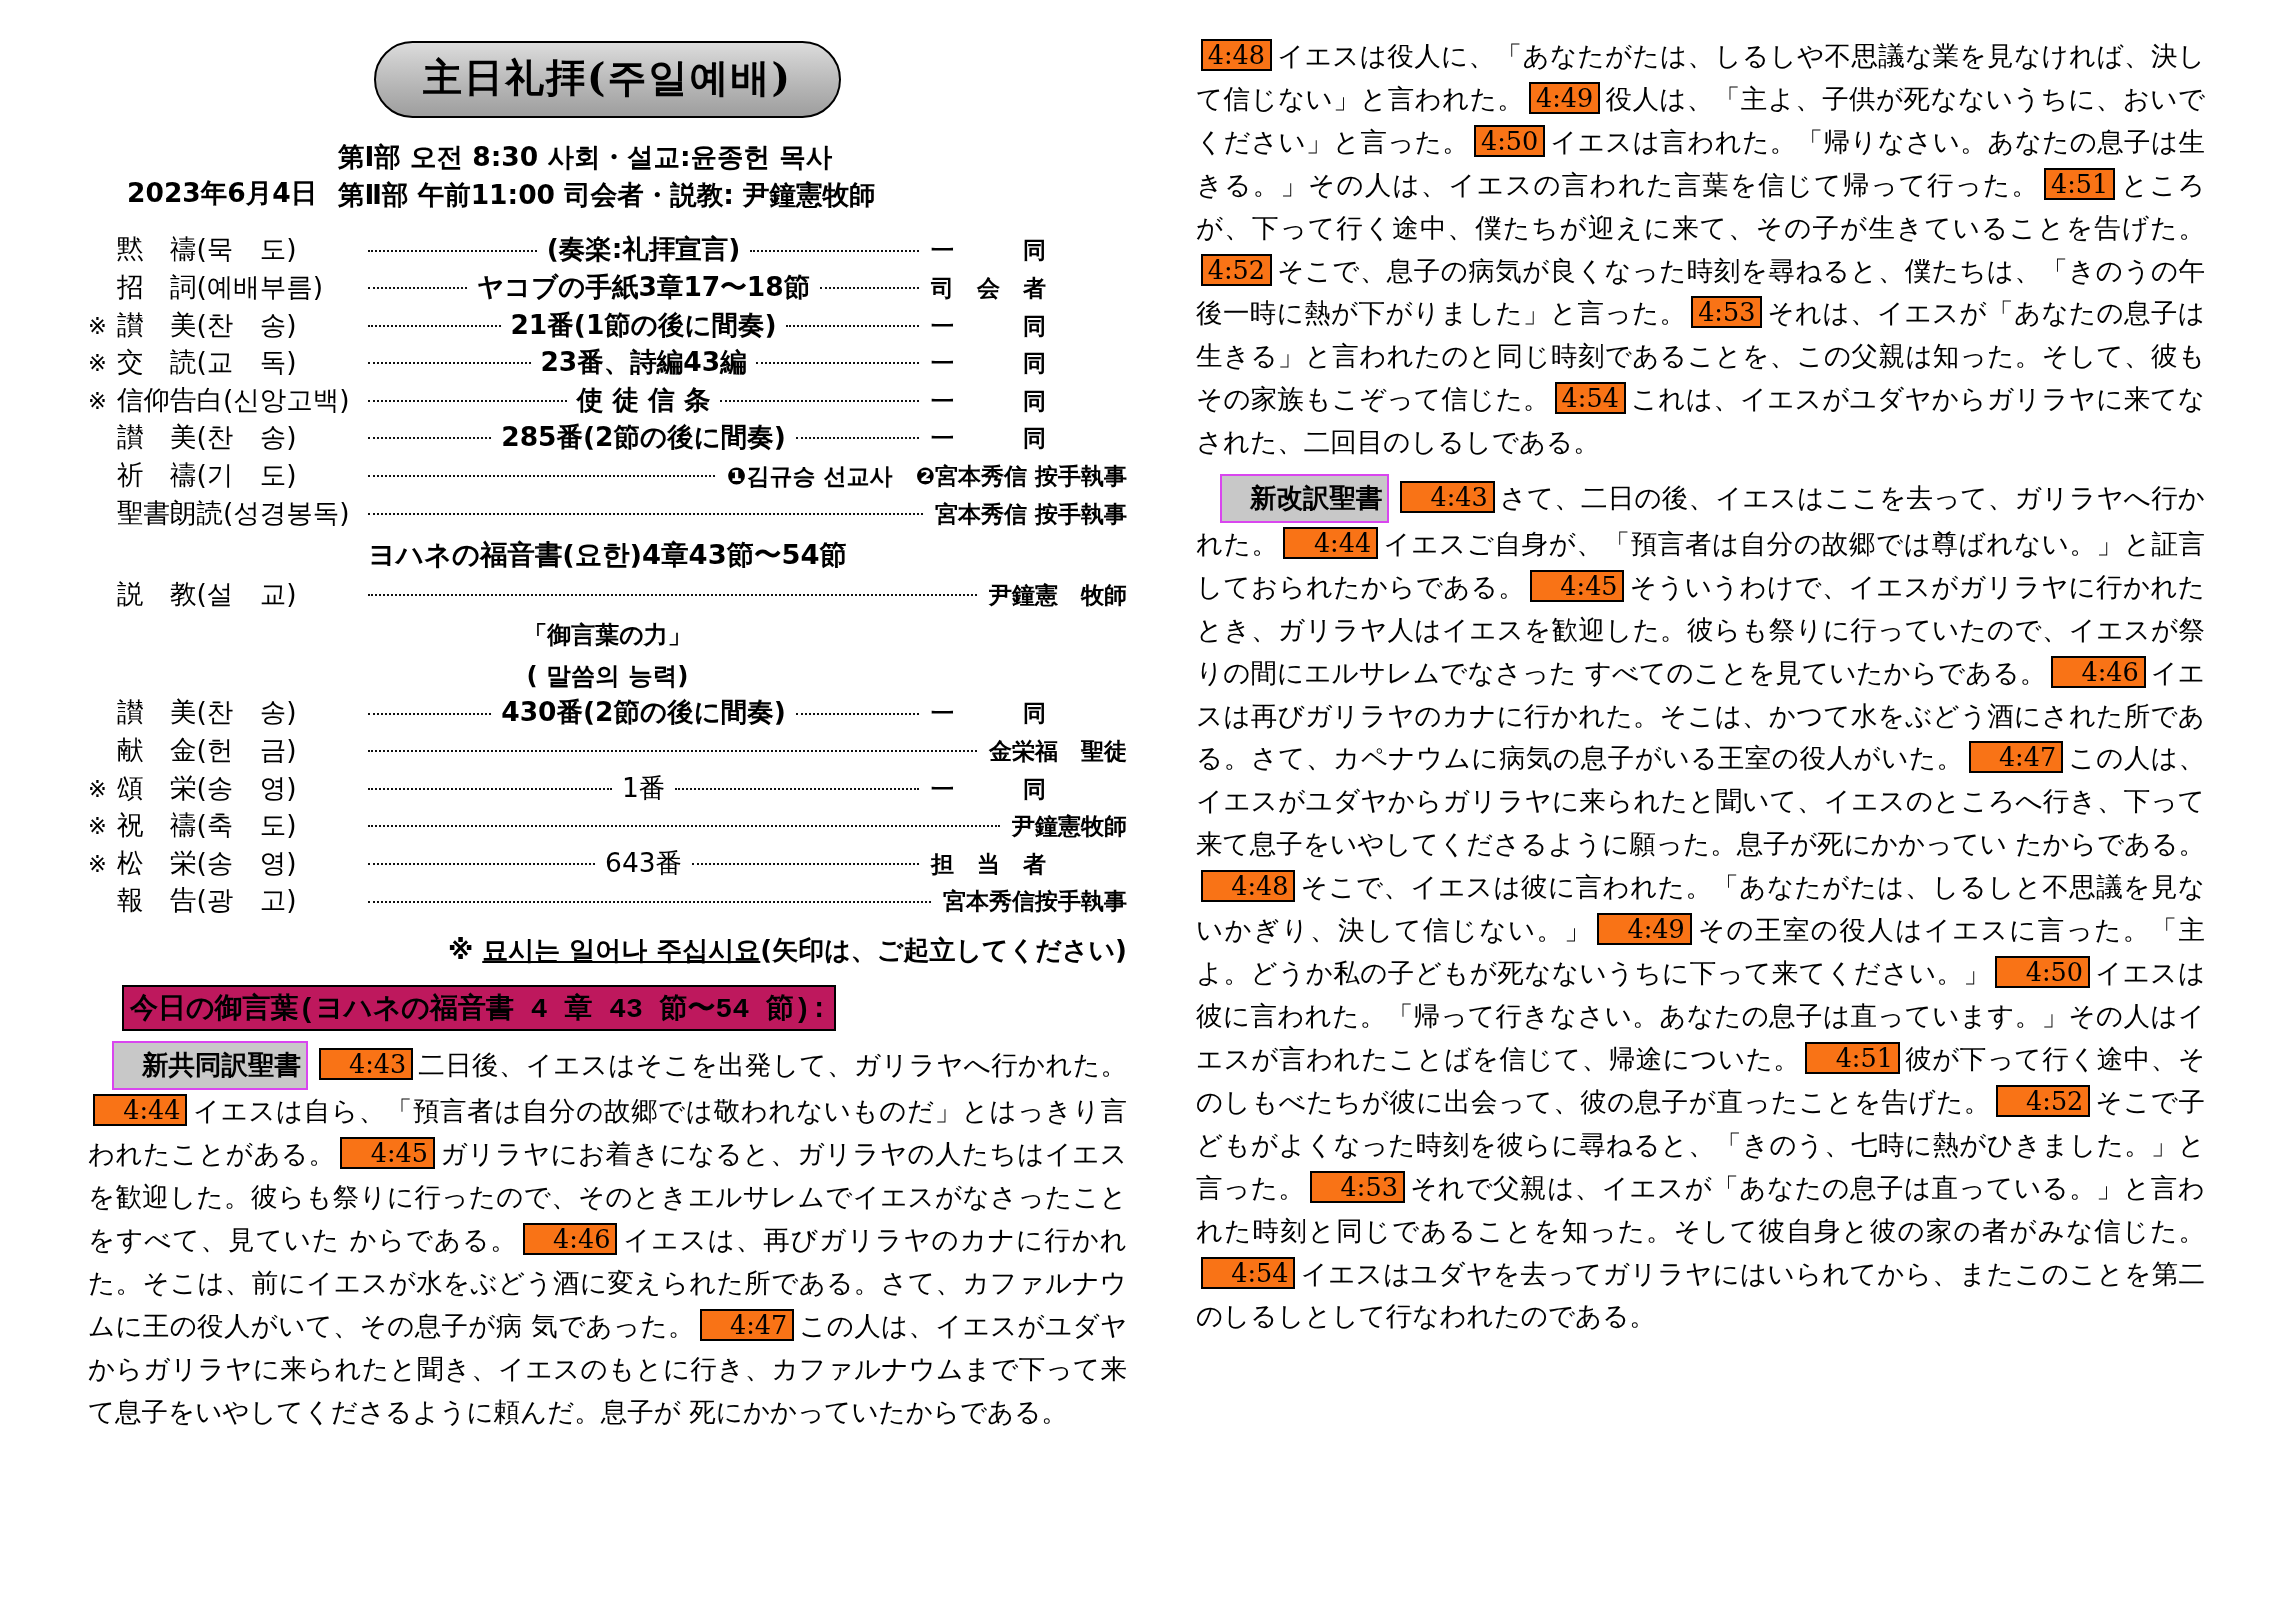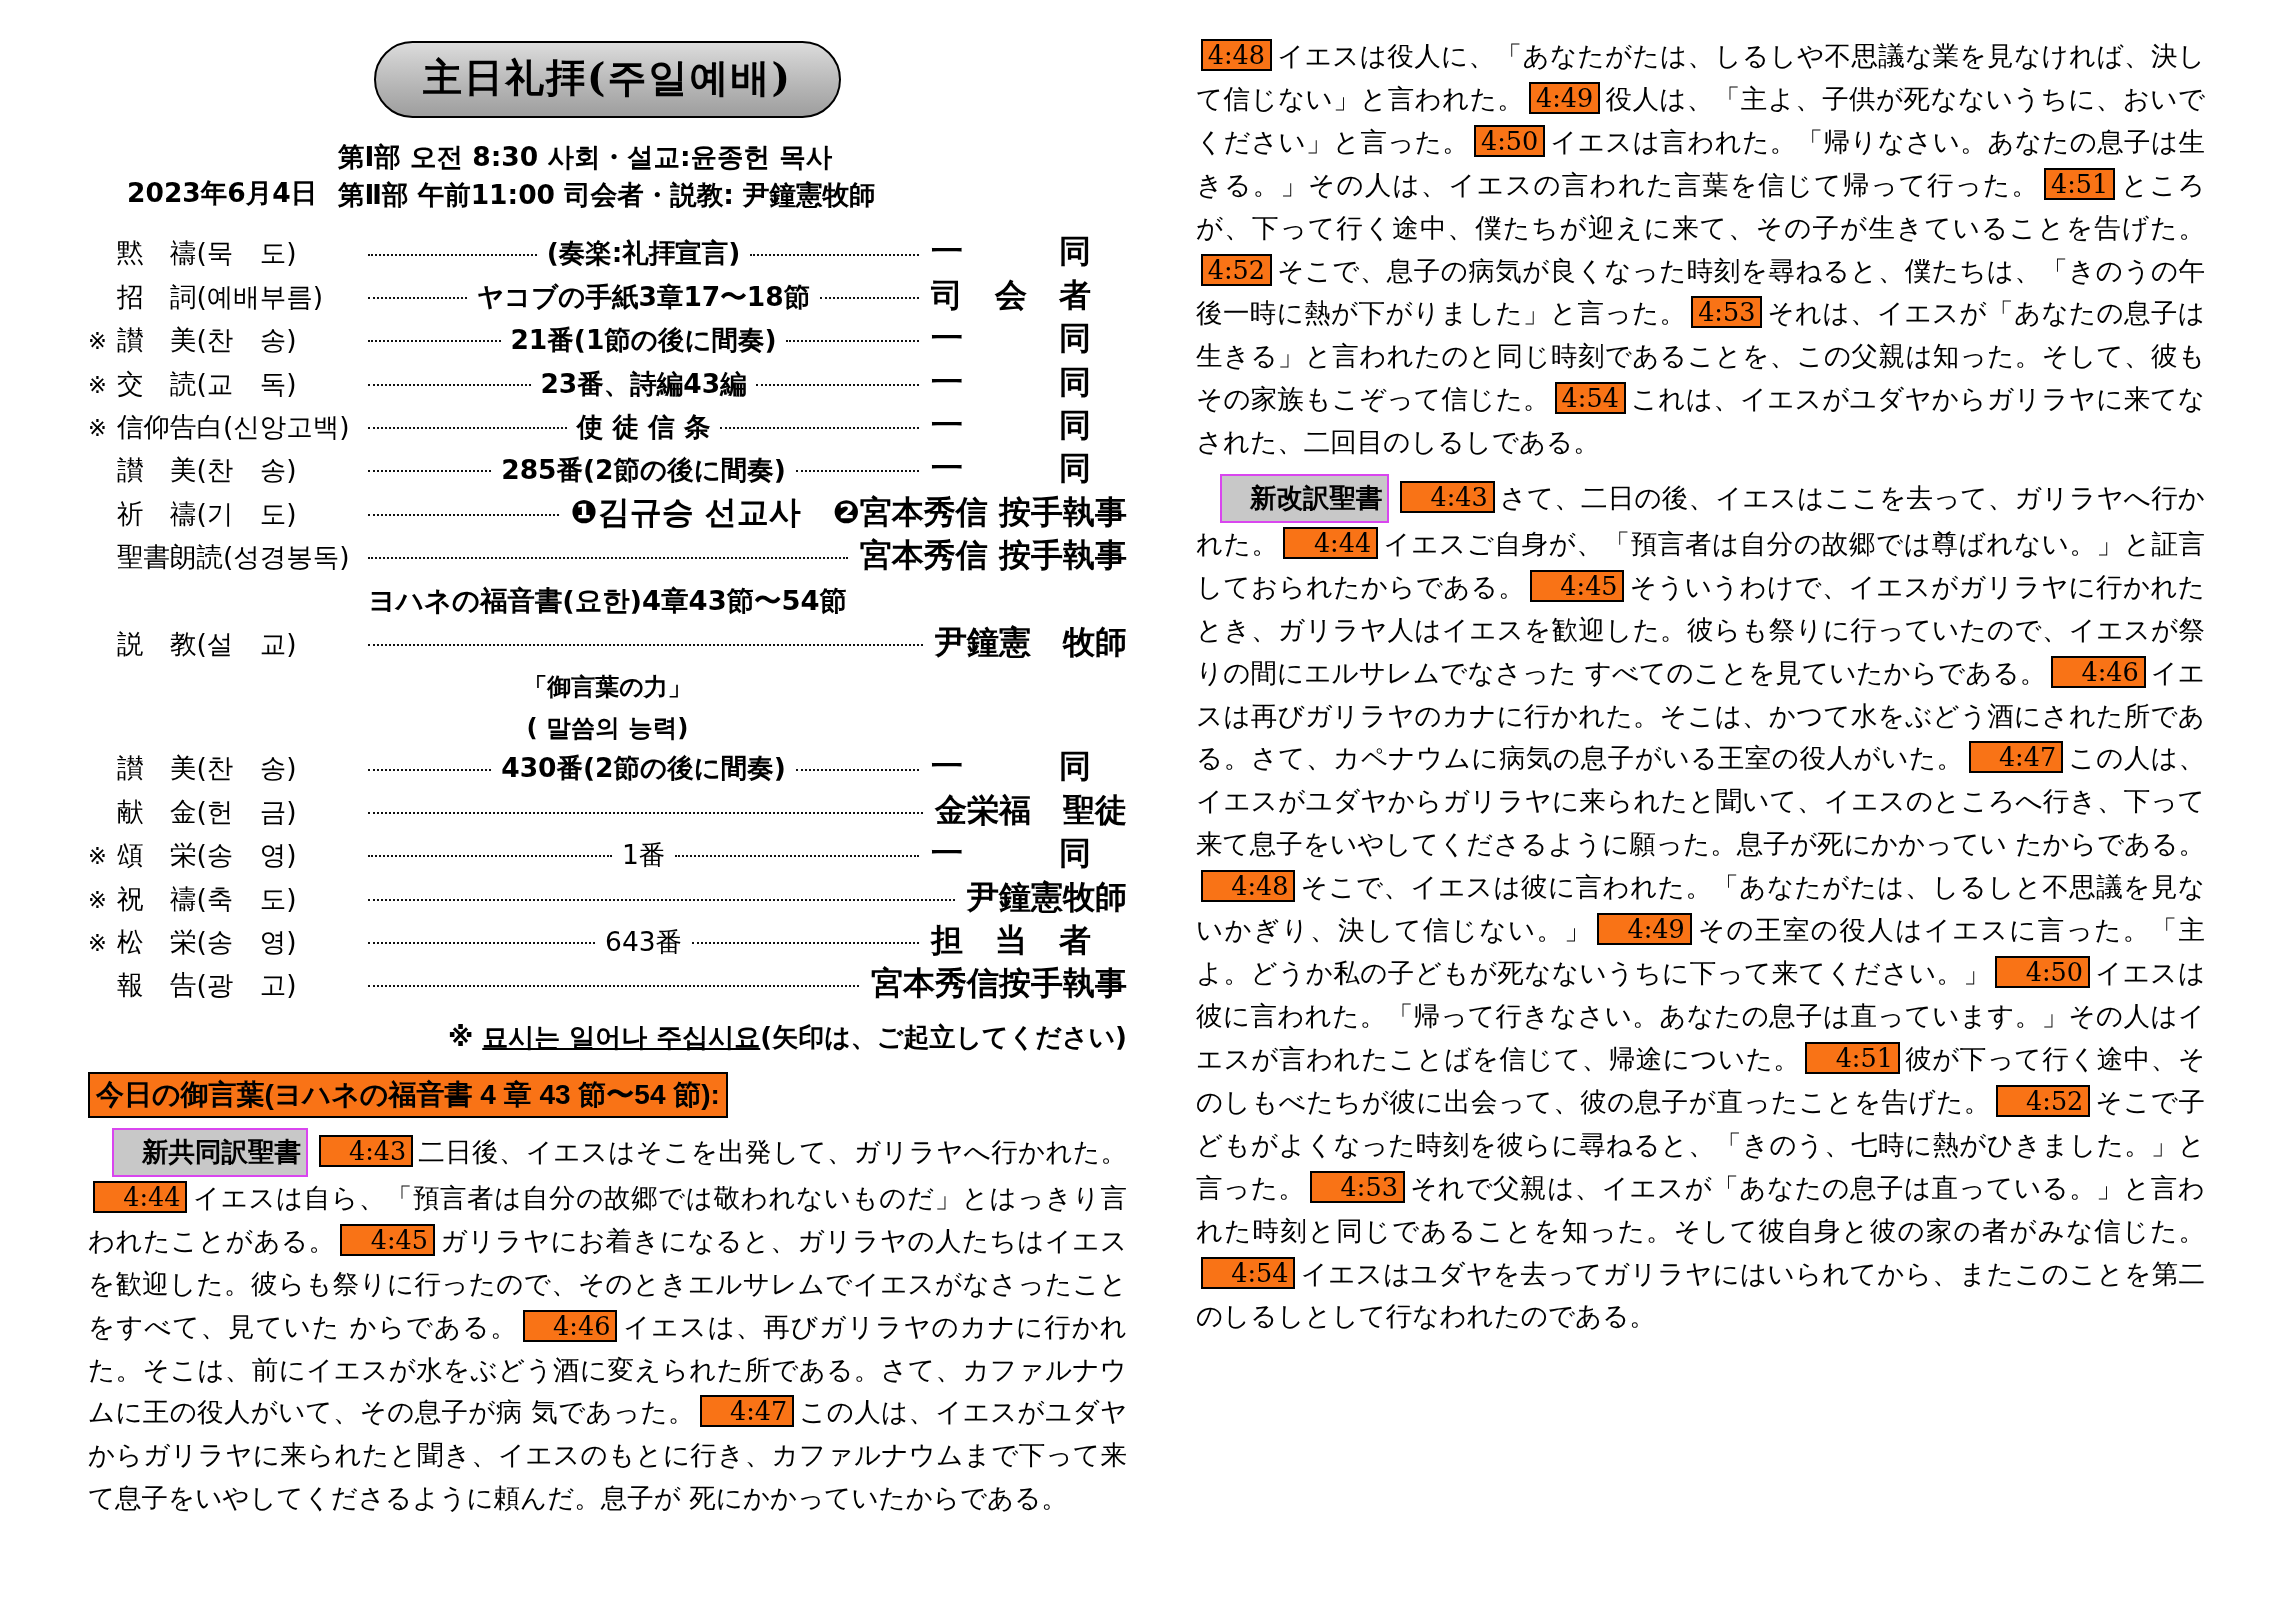--- a/index.html
+++ b/index.html
@@ -123,21 +123,21 @@
     flex: 0 0 auto;
     font-size: 26.5px;
     font-weight: bold;
     padding: 0 3.9px;
   }
   .center-val.thin { font-weight: normal; }
   .who {
     flex: 0 0 auto;
     text-align: right;
     font-weight: bold;
-    font-size: 32px;
+    font-size: 23px;
     padding-left: 5.9px;
     min-width: 39px;
   }
   .who.ichi {
     width: 196px;
     display: flex;
     justify-content: space-between;
   }
   .who.spread3 {
     width: 196px;
@@ -159,27 +159,28 @@
     text-align: right;
     font-weight: bold;
     font-size: 26px;
     margin-top: 13.7px;
   }
   .note-line u { text-decoration: underline; }
 
   
   .hl-title {
     display: inline-block;
-    background: #f97316;
+    background: #be185d;
     border: 2px solid #000;
     padding: 2px 5.9px;
     font-weight: bold;
     font-size: 28px;
-    font-family: Liberation Sans, sans-serif;
+    font-family: Liberation Mono, monospace;
     margin-top: 17.6px;
+    margin-left: 34px;
   }
   .hl-ver {
     display: inline-block;
     background: #f97316;
     border: 2px solid #000;
     padding: 0px 4.9px;
     font-family: "DejaVu Serif", "Liberation Serif", serif;
     font-size: 25.5px;
     line-height: 1.1;
     margin: 0 4.9px;

